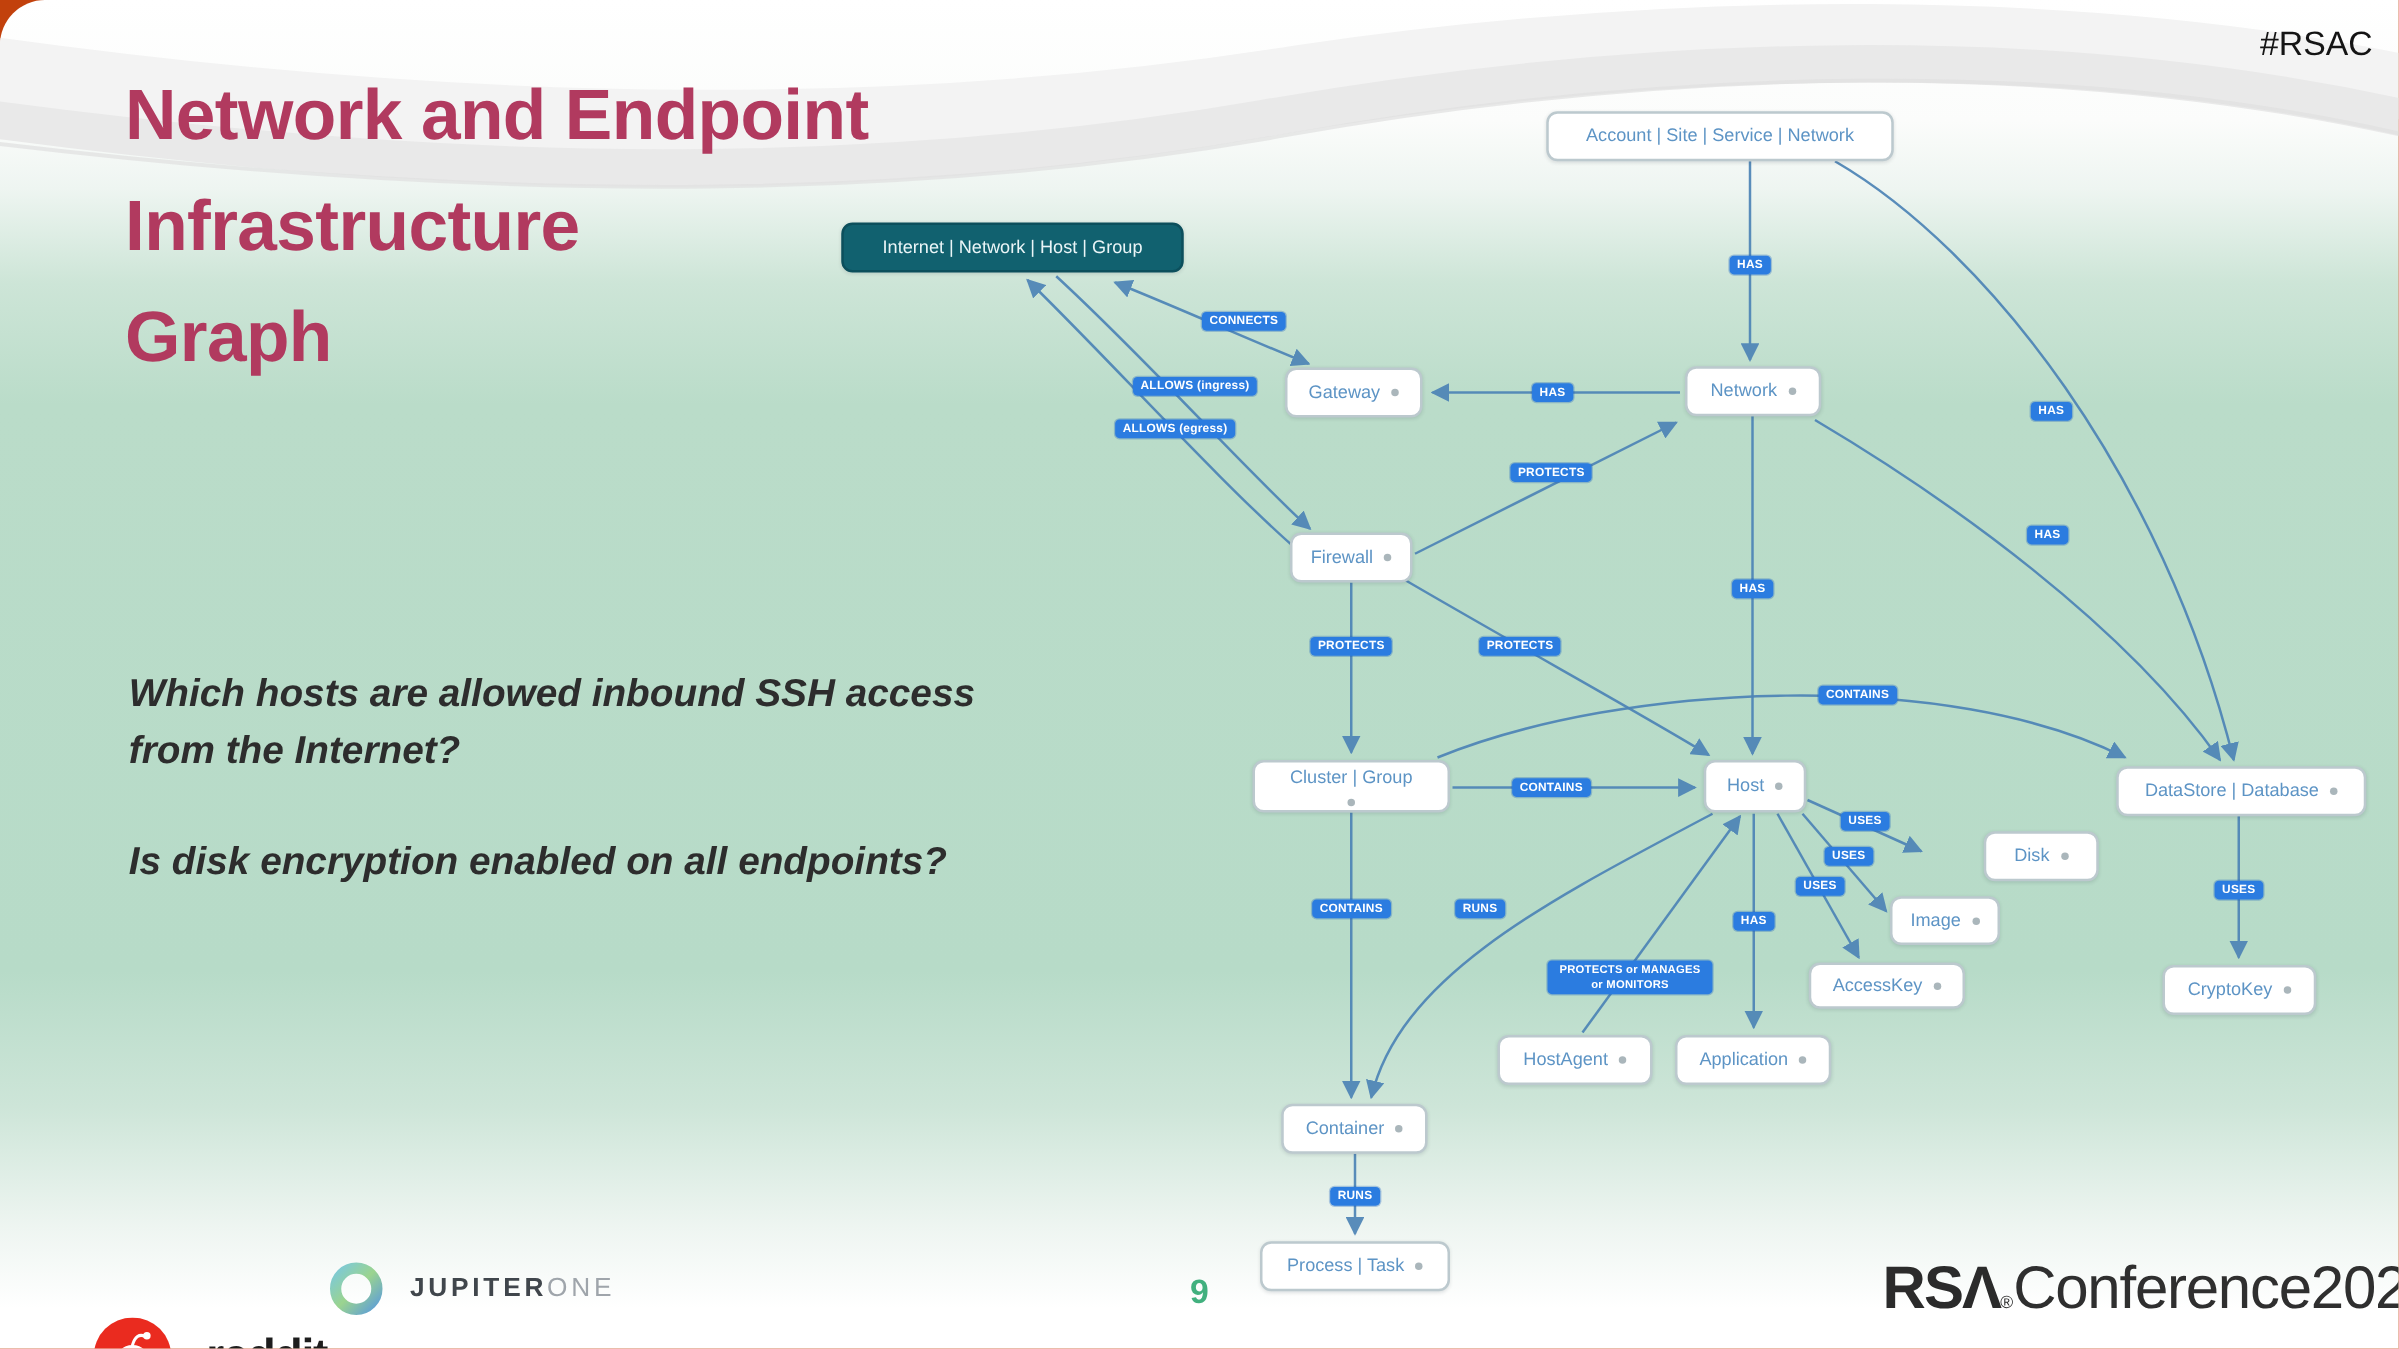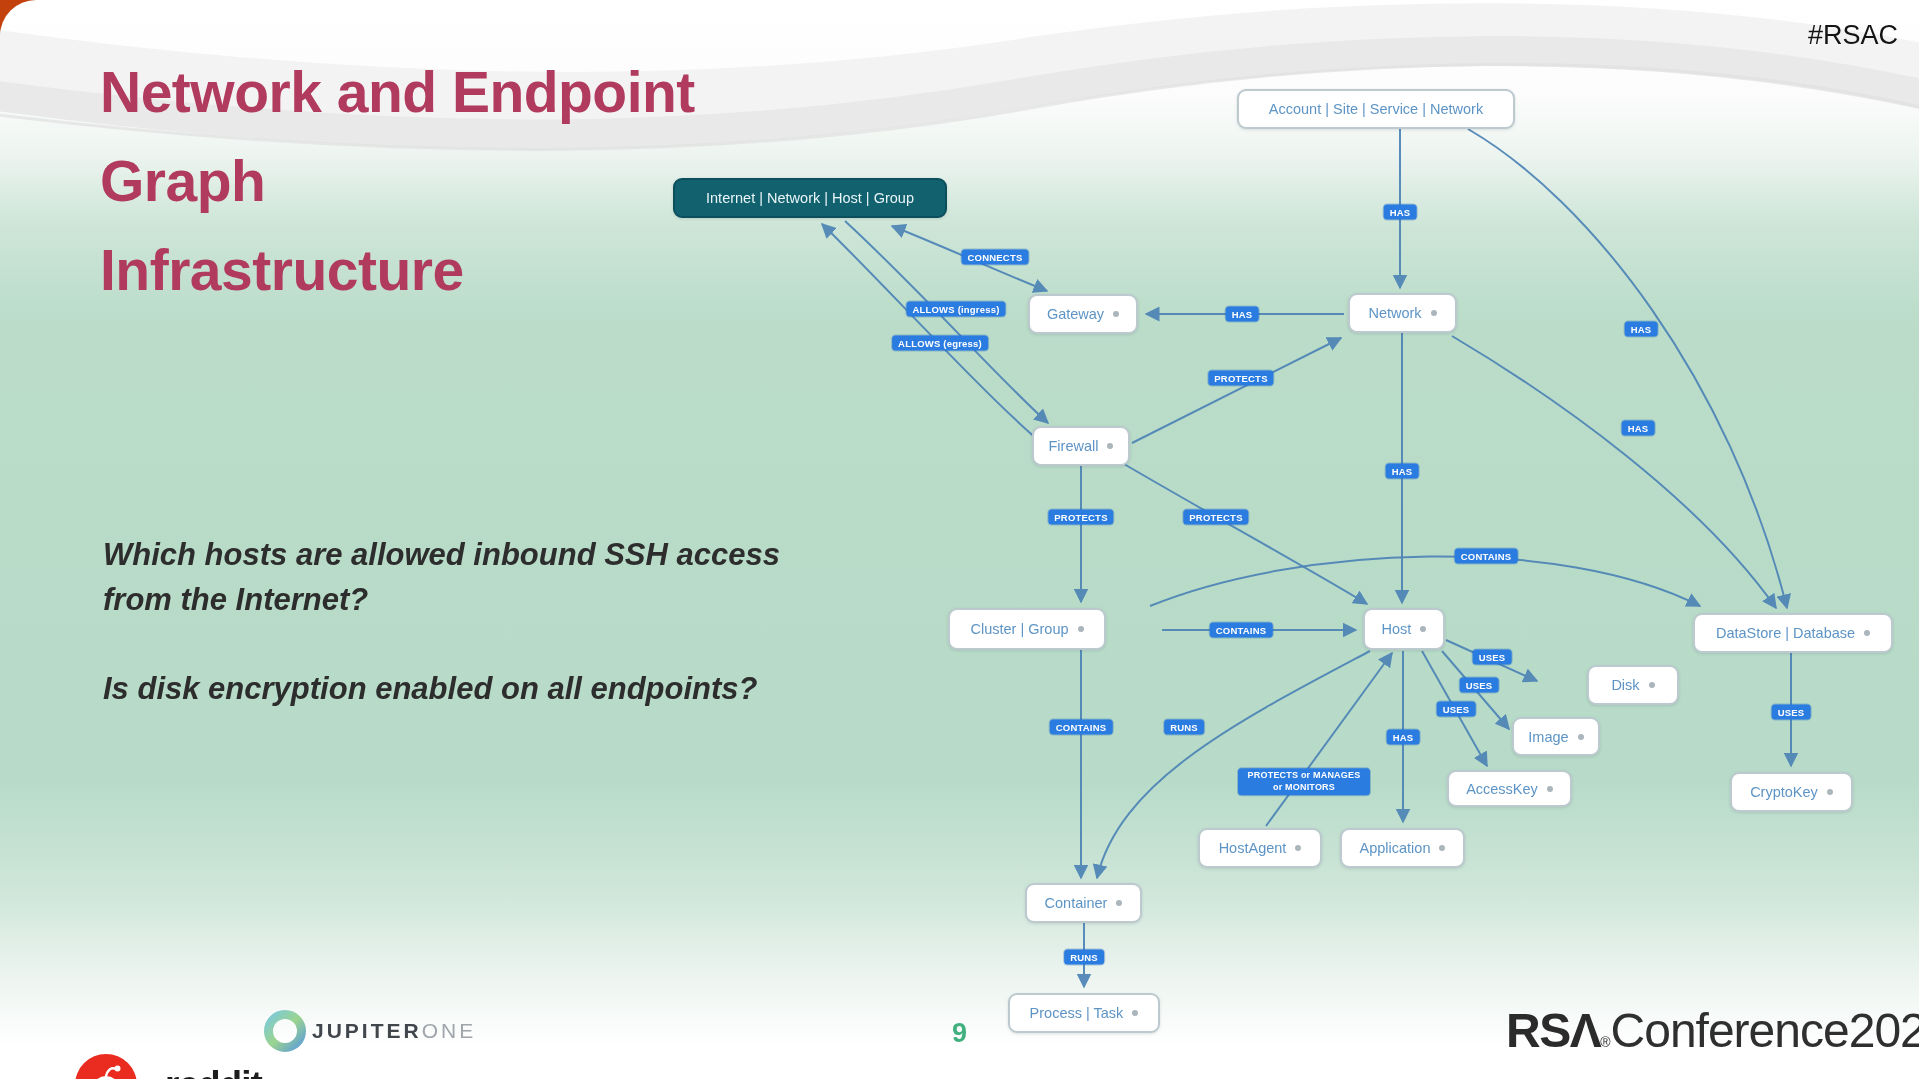--- a/index.html
+++ b/index.html
@@ -27,21 +27,21 @@
   .badge.wide{white-space:normal;width:120px;text-align:center;line-height:1.3;font-size:9px;}
   .gnode{position:absolute;z-index:3;display:flex;align-items:center;justify-content:center;gap:9px;
          box-sizing:border-box;background:#ffffff;border:2px solid #bcc9ce;border-radius:9px;
          color:#5d94c5;font-size:14.5px;box-shadow:0 1px 3px rgba(40,60,70,.14);}
   .gnode.dark{background:#11616f;border-color:#0c4f5c;color:#eaf5f7;}
   .gnode .dot{width:6px;height:6px;border-radius:50%;background:#aab6bb;flex:0 0 auto;}
   
   .footer-item{position:absolute;z-index:3;display:flex;align-items:center;}
   .reddit{left:75px;top:1054px;gap:28px;}
   .reddit-word{font-size:37px;font-weight:700;color:#1d1d1d;letter-spacing:-1px;}
-  .j1{left:262px;top:1008px;gap:4px;}
+  .j1{left:262px;top:1008px;gap:20px;}
   .j1-bold{font-size:21px;font-weight:700;color:#40464c;letter-spacing:3px;}
   .j1-light{font-size:21px;font-weight:400;color:#9fa5ab;letter-spacing:3px;}
   .pageno{position:absolute;left:952px;top:1018px;z-index:3;color:#41b07e;font-size:27px;font-weight:700;}
   .rsac{left:1506px;top:1003px;align-items:baseline;}
   .rsa-bold{font-size:48px;font-weight:800;color:#2b2b2b;letter-spacing:-1.5px;}
   .rsa-reg{font-size:14px;color:#2b2b2b;vertical-align:22px;}
   .rsa-light{font-size:48px;font-weight:300;color:#2f2f2f;letter-spacing:-1px;}
 </style>
 </head>
 <body>
@@ -53,22 +53,22 @@
     <svg class="swoosh" viewBox="0 0 1919 230" preserveAspectRatio="none">
       <path d="M-10,55 C400,112 740,110 1040,62 C1340,18 1660,16 1925,70" stroke="#f3f3f3" stroke-width="52" fill="none"></path>
       <path d="M-10,95 C400,150 720,145 1010,95 C1320,41 1640,32 1925,95" stroke="#e9e9e9" stroke-width="30" fill="none"></path>
       <path d="M-10,114 C420,166 750,158 1030,108 C1330,55 1650,45 1925,108" stroke="#e0e0e0" stroke-width="3" fill="none" opacity=".7"></path>
     </svg>
 
     <div class="hashtag">#RSAC</div>
 
     <div class="title">
       <div>Network and Endpoint</div>
+      <div>Infrastructure</div>
       <div>Graph</div>
-      <div>Infrastructure</div>
     </div>
 
     <div class="q q1">Which hosts are allowed inbound SSH access from the Internet?</div>
     <div class="q q2">Is disk encryption enabled on all endpoints?</div>
 
     <svg class="edges-svg" viewBox="0 0 1919 1079">
       <defs>
         <marker id="arrow" viewBox="0 0 10 10" refX="9" refY="5" markerWidth="7.5" markerHeight="7.5" orient="auto-start-reverse">
           <path d="M0,0 L10,5 L0,10 z" fill="#4d84b6"></path>
         </marker>
@@ -135,21 +135,21 @@
           <span class="dot"></span>
         </div>
         <div class="gnode" style="left: 1348px; top: 293px; width: 109px; height: 40px;">
           <span class="lbl">Network</span>
           <span class="dot"></span>
         </div>
         <div class="gnode" style="left: 1032px; top: 426px; width: 98px; height: 40px;">
           <span class="lbl">Firewall</span>
           <span class="dot"></span>
         </div>
-        <div class="gnode" style="left: 948px; top: 608px; width: 158px; height: 42px;">
+        <div class="gnode" style="left: 1002px; top: 608px; width: 158px; height: 42px; flex-direction: column;">
           <span class="lbl">Cluster | Group</span>
           <span class="dot"></span>
         </div>
         <div class="gnode" style="left: 1363px; top: 608px; width: 82px; height: 42px;">
           <span class="lbl">Host</span>
           <span class="dot"></span>
         </div>
         <div class="gnode" style="left: 1693px; top: 613px; width: 200px; height: 40px;">
           <span class="lbl">DataStore | Database</span>
           <span class="dot"></span>

